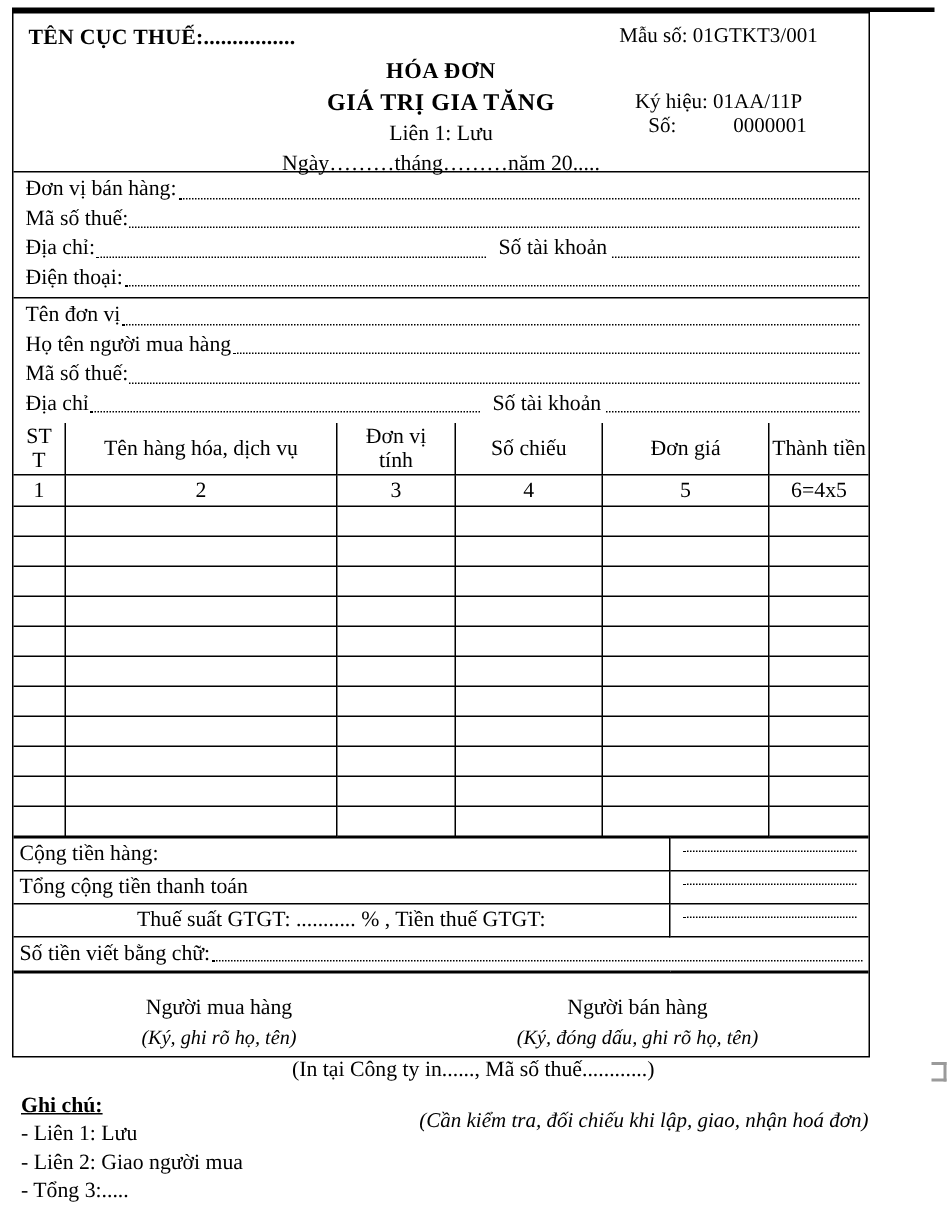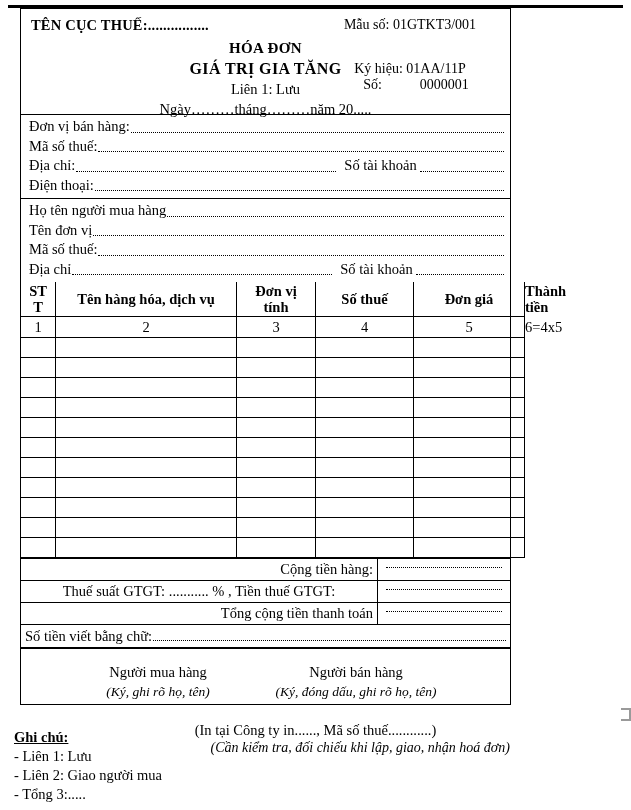--- a/index.html
+++ b/index.html
@@ -28,23 +28,23 @@
     left: 8px;
     top: 5px;
     width: 615px;
     height: 3px;
     background: #000;
   }
 
   
   .invoice-box {
     position: absolute;
-    left: 20px;
+    left: 8px;
     top: 8px;
-    width: 491px;
+    width: 572px;
     height: 697px;
     border: 1px solid #000;
     box-sizing: border-box;
   }
 
   
   .header {
     position: relative;
     height: 105px;
   }
@@ -137,21 +137,21 @@
     table-layout: fixed;
     font-size: 14.5px;
   }
   .items th, .items td {
     border: 1px solid #000;
     text-align: center;
     vertical-align: middle;
     padding: 0;
   }
   .items th {
-    font-weight: bold;
+    font-weight: normal;
     height: 34px;
     line-height: 16px;
   }
   .items td.numrow { height: 20px; }
   .items td.blank { height: 19px; }
   .items .c1 { width: 34px; }
   .items .c2 { width: 180px; }
   .items .c3 { width: 78px; }
   .items .c4 { width: 97px; }
   .items .c5 { width: 110px; }
@@ -163,21 +163,21 @@
   
   .totals { width: 100%; border-collapse: collapse; table-layout: fixed; font-size: 14.5px; }
   .totals td {
     border: 1px solid #000;
     height: 21px;
     padding: 0 4px;
     vertical-align: middle;
   }
   .totals tr td:first-child { border-left: 0; }
   .totals tr td:last-child { border-right: 0; }
-  .totals .lbl { text-align: right; }
+  .totals .lbl { text-align: left; }
   .totals .lbl-left { text-align: center; }
   .totals .val { width: 124px; text-align: center; }
   .dotfill {
     display: block;
     border-bottom: 1.5px dotted #000;
     height: 1px;
     margin: 0 4px 6px 4px;
   }
   .words-row td { border-left: 0; border-right: 0; height: 22px; margin-left: 39px; }
   .words-inner { display: flex; align-items: flex-end; white-space: nowrap; }
@@ -206,21 +206,21 @@
     width: 100%;
     text-align: right;
     font-style: italic;
     font-size: 14px;
   }
 
   
   .printer-line {
     position: absolute;
     left: 0;
-    top: 722px;
+    top: 705px;
     width: 631px;
     text-align: center;
     font-size: 14.5px;
   }
   .notes {
     position: absolute;
     left: 14px;
     top: 728px;
     font-size: 14.5px;
     line-height: 19px;
@@ -283,25 +283,25 @@
         <span class="dots"></span>
       </div>
       <div class="prow">
         <span class="plabel">Điện thoại:</span>
         <span class="dots"></span>
       </div>
     </div>
 
     <div class="party">
       <div class="prow">
+        <span class="plabel">Tên đơn vị</span>
+        <span class="dots"></span>
+      </div>
+      <div class="prow">
         <span class="plabel">Họ tên người mua hàng</span>
-        <span class="dots"></span>
-      </div>
-      <div class="prow">
-        <span class="plabel">Tên đơn vị</span>
         <span class="dots"></span>
       </div>
       <div class="prow">
         <span class="plabel">Mã số thuế:</span>
         <span class="dots"></span>
       </div>
       <div class="prow">
         <span class="plabel">Địa chỉ</span>
         <span class="dots dots-sm"></span>
         <span class="mid-label">Số tài khoản</span>
@@ -314,21 +314,21 @@
         <tr>
           <th class="c1">
             <span>ST</span><br>
             <span>T</span>
           </th>
           <th class="c2">Tên hàng hóa, dịch vụ</th>
           <th class="c3">
             <span>Đơn vị</span><br>
             <span>tính</span>
           </th>
-          <th class="c4">Số thuế</th>
+          <th class="c4">Số chiếu</th>
           <th class="c5">Đơn giá</th>
           <th class="c6">Thành tiền</th>
         </tr>
         <tr>
           <td class="numrow">1</td>
           <td class="numrow">2</td>
           <td class="numrow">3</td>
           <td class="numrow">4</td>
           <td class="numrow">5</td>
           <td class="numrow">6=4x5</td>
@@ -421,41 +421,41 @@
             <td class="blank c5"></td>
             <td class="blank c6"></td>
           </tr>
         </tbody>
     </table>
 
     <table class="totals">
       <tbody>
         <tr>
           <td class="lbl">Cộng tiền hàng:</td>
+          <td class="val">
+              <span class="dotfill"></span>
+            </td>
+        </tr>
+        <tr>
+          <td class="lbl">Tổng cộng tiền thanh toán</td>
           <td class="val">
               <span class="dotfill"></span>
             </td>
         </tr>
         <tr>
           <td class="lbl-left">
             <span>Thuế suất GTGT:</span>
             <span>...........</span>
             <span>%</span>
             <span>, Tiền thuế GTGT:</span>
           </td>
           <td class="val">
               <span class="dotfill"></span>
             </td>
         </tr>
-        <tr>
-          <td class="lbl">Tổng cộng tiền thanh toán</td>
-          <td class="val">
-              <span class="dotfill"></span>
-            </td>
-        </tr>
         <tr class="words-row">
           <td colspan="2">
             <span class="words-inner">
               <span>Số tiền viết bằng chữ:</span>
               <span class="dots"></span>
             </span>
           </td>
         </tr>
       </tbody>
     </table>

